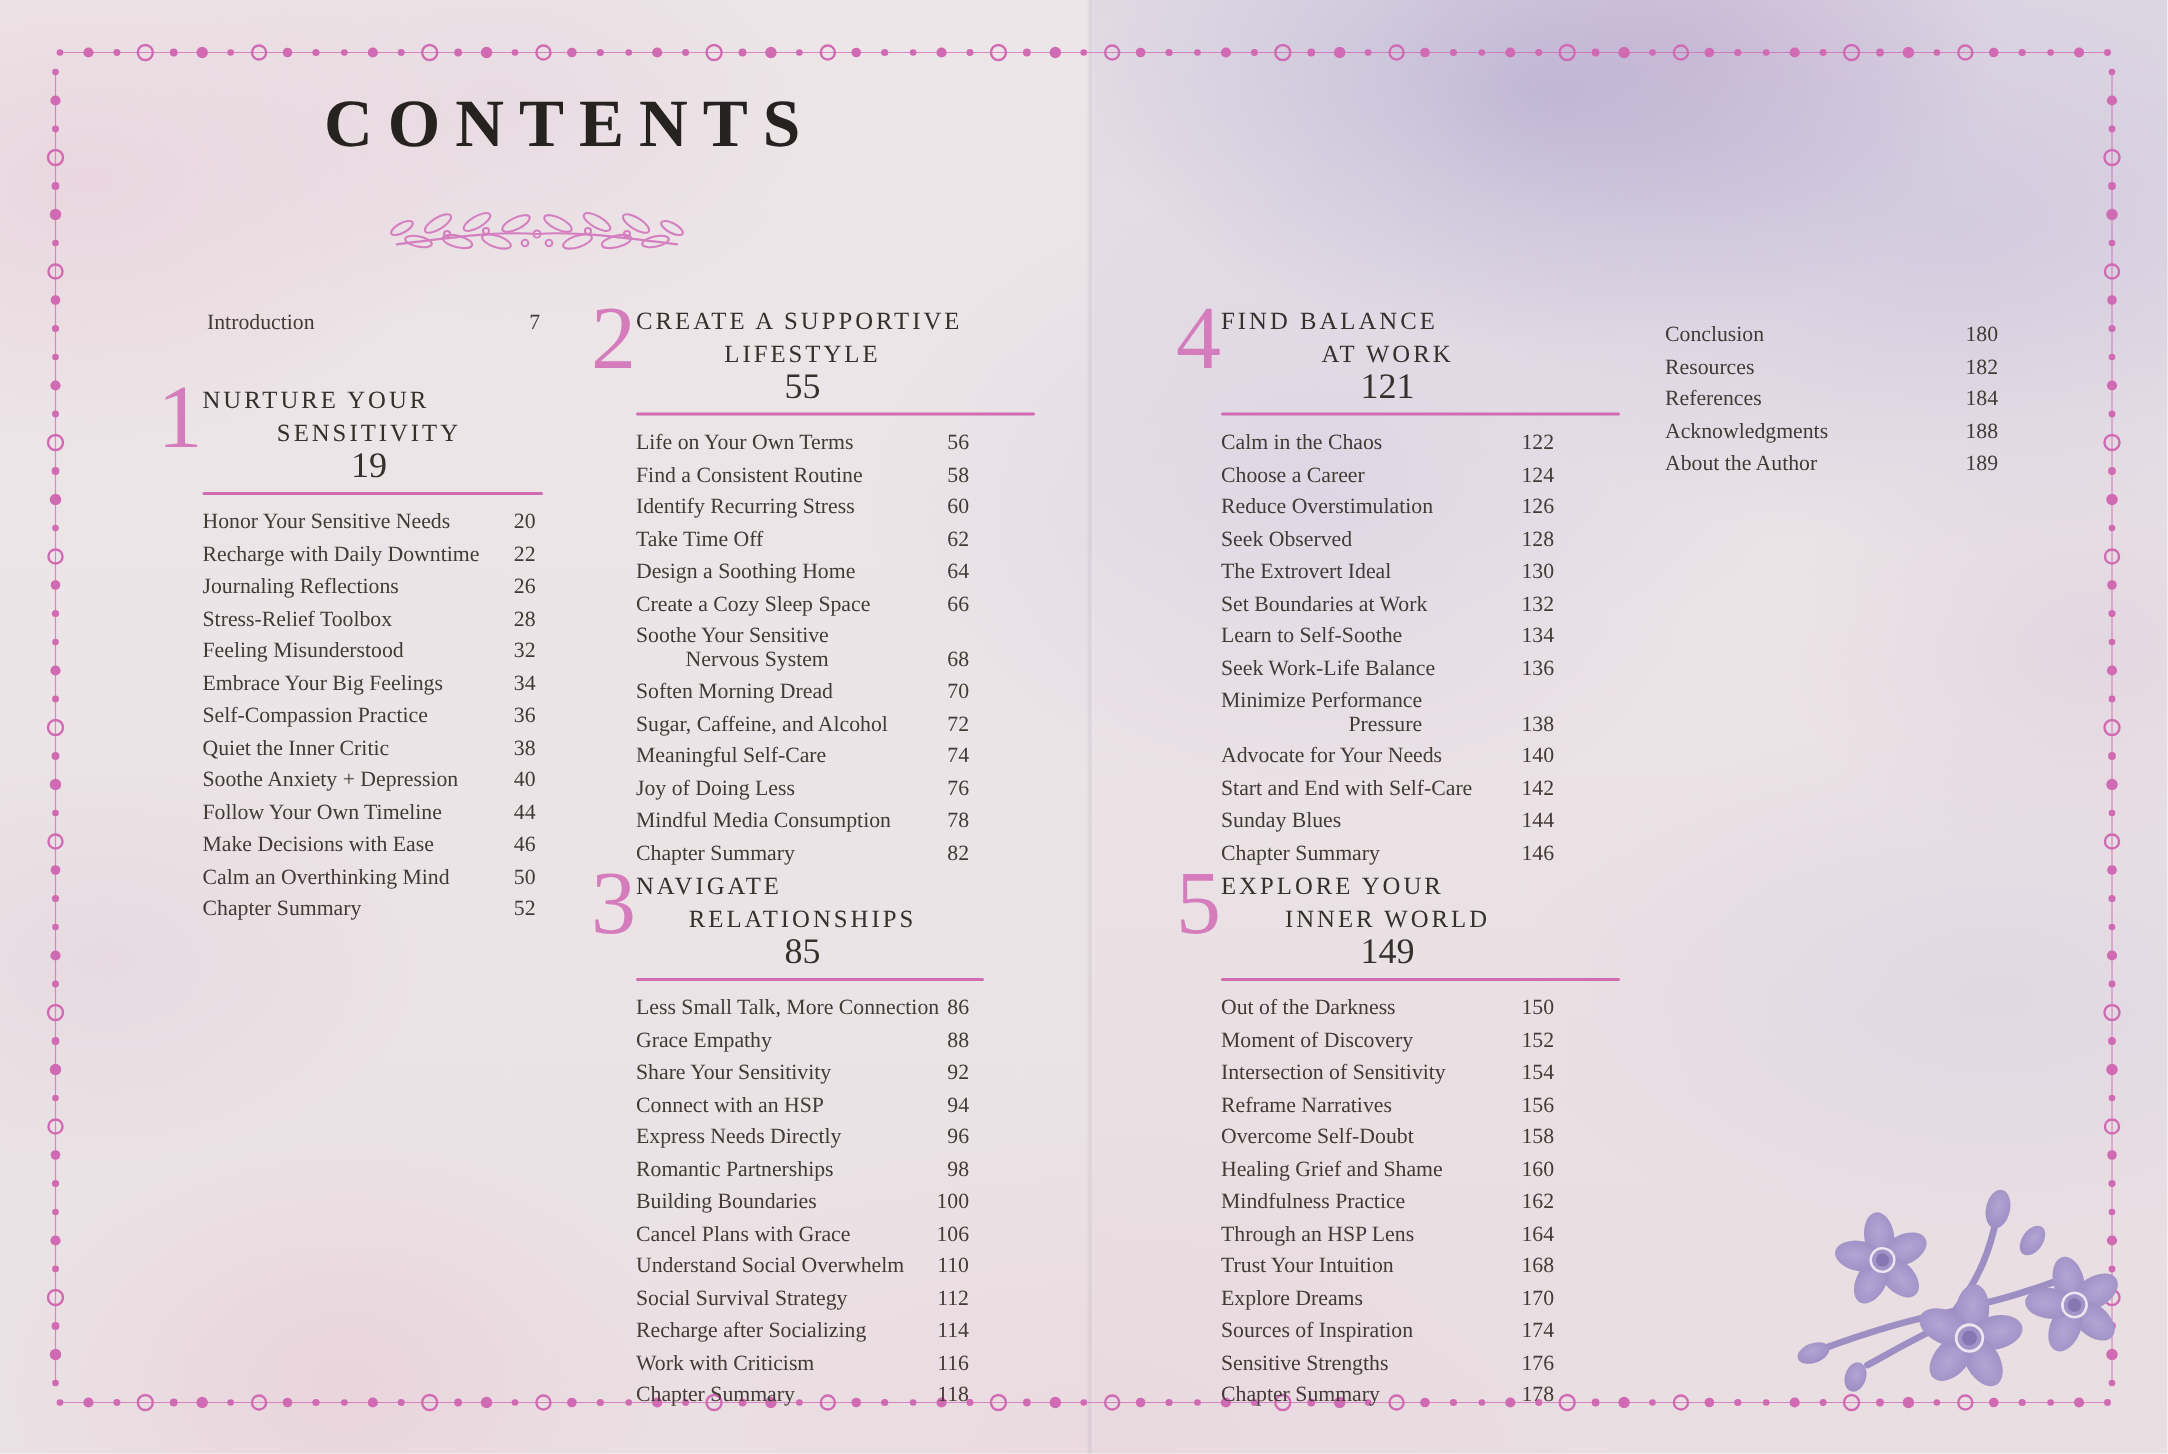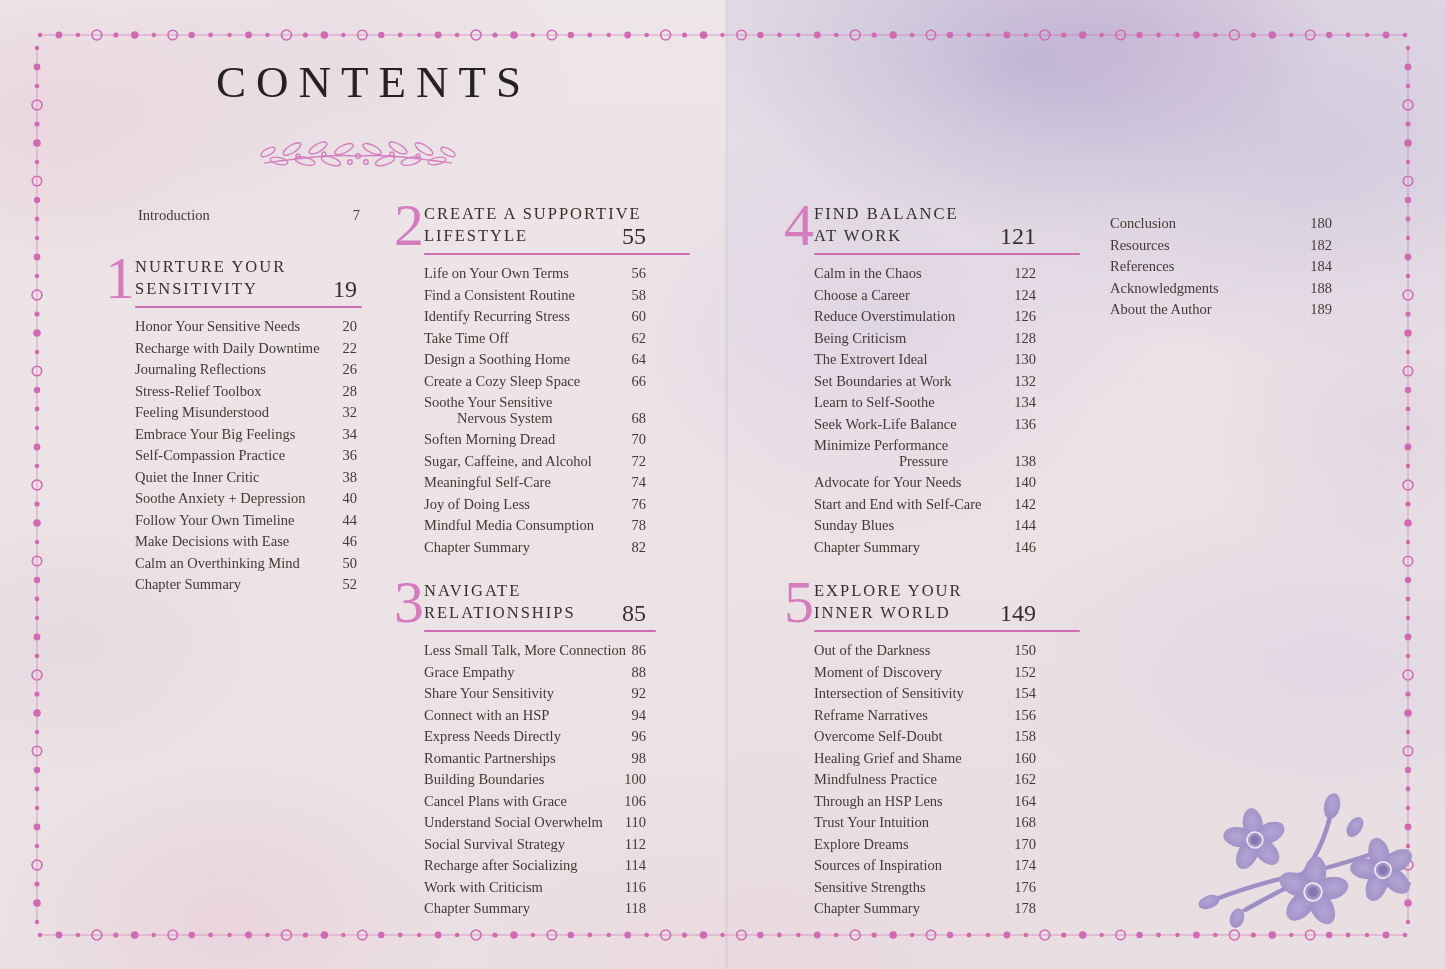--- a/index.html
+++ b/index.html
@@ -22,28 +22,28 @@
   }
   .sheet{position:absolute;inset:0;}
   .right-tint{position:absolute;left:727px;top:0;width:718px;height:100%;z-index:1;
     background:linear-gradient(to bottom, rgba(177,171,211,.22), rgba(177,171,211,0) 42%, rgba(222,203,214,.12) 75%);}
   .seam{position:absolute;left:724px;top:0;width:5px;height:100%;z-index:2;
     background:linear-gradient(to right, rgba(110,100,125,0), rgba(110,100,125,.12) 55%, rgba(255,255,255,.2));}
   #border-svg{position:absolute;left:0;top:0;z-index:3;}
   .content{position:absolute;inset:0;z-index:4;}
 
   .title{position:absolute;left:216px;top:56px;margin:0;
-    font-size:45px;font-weight:400;letter-spacing:10px;color:#262220;}
+    font-size:45px;font-weight:700;letter-spacing:10px;color:#262220;}
   .laurel{position:absolute;left:258px;top:132px;}
 
   .chapter{position:absolute;width:230px;}
   .ch-num{position:absolute;left:-30px;top:-7px;font-size:60px;line-height:58px;
     color:#d57cbd;font-weight:400;}
   .ch-line1,.ch-line2{font-size:16.5px;letter-spacing:2px;color:#35302c;line-height:22px;white-space:nowrap;}
-  .ch-line2{display:flex;justify-content:space-between;align-items:flex-start;width:222px;}
+  .ch-line2{display:flex;justify-content:space-between;align-items:center;width:222px;flex-direction:column;}
   .ch-page{font-size:24px;letter-spacing:0;color:#35302c;}
   .rule{height:2px;background:#cf6cb2;margin-top:6px;border-radius:1px;}
 
   .entries{display:flex;flex-direction:column;gap:6px;width:222px;}
   .chapter .entries{margin-top:11px;text-align:right;}
   .entry{display:flex;justify-content:space-between;align-items:flex-end;gap:5px;}
   .e-label{font-size:14.5px;line-height:15.5px;color:#413a35;white-space:pre-line;}
   .e-num{font-size:14.5px;line-height:15.5px;color:#413a35;}
 
   .list-abs{position:absolute;}
@@ -586,21 +586,21 @@
             <span class="e-label">Choose a Career</span>
             <span class="e-num">124</span>
           </div>
 
           <div class="entry">
             <span class="e-label">Reduce Overstimulation</span>
             <span class="e-num">126</span>
           </div>
 
           <div class="entry">
-            <span class="e-label">Being Criticism</span>
+            <span class="e-label">Seek Observed</span>
             <span class="e-num">128</span>
           </div>
 
           <div class="entry">
             <span class="e-label">The Extrovert Ideal</span>
             <span class="e-num">130</span>
           </div>
 
           <div class="entry">
             <span class="e-label">Set Boundaries at Work</span>

